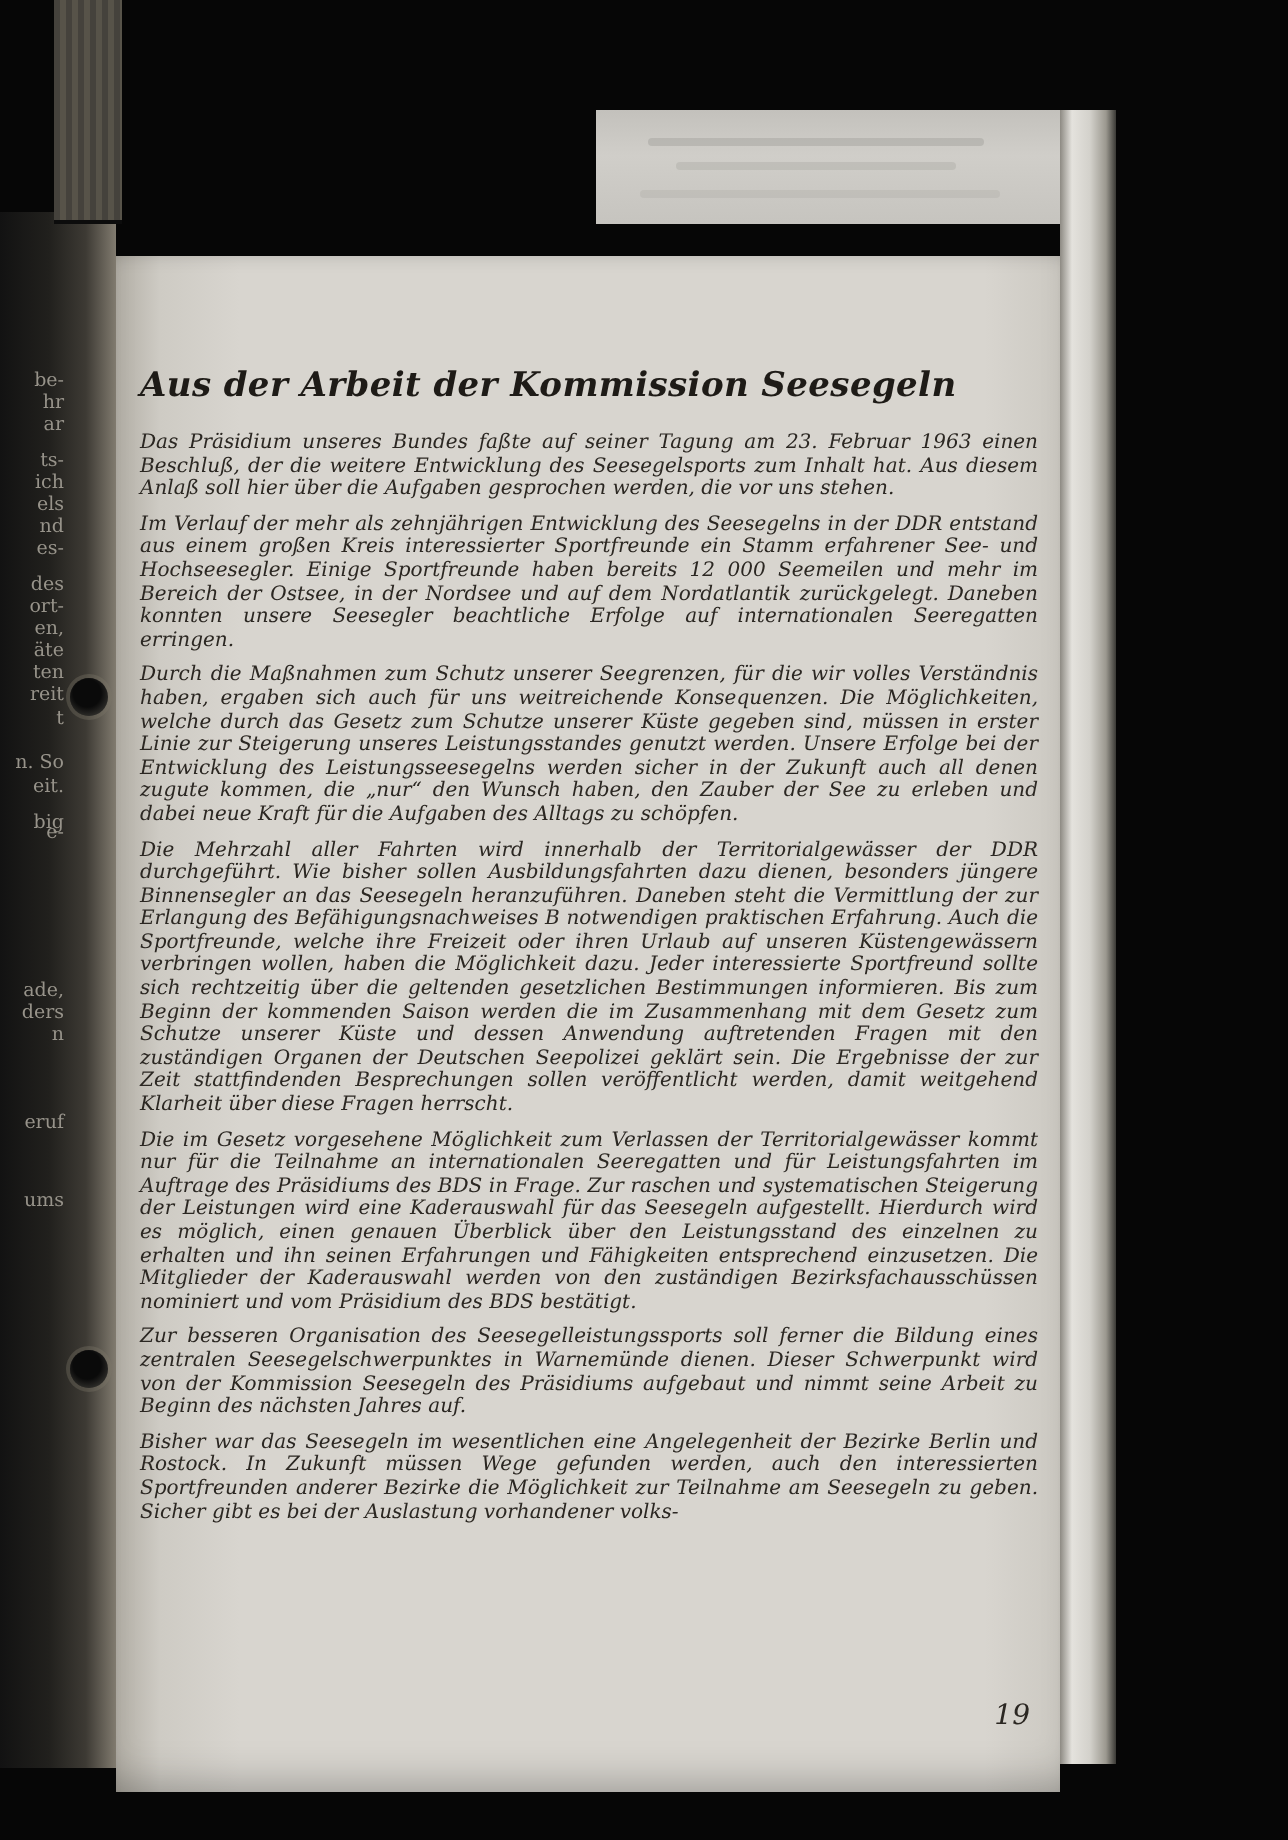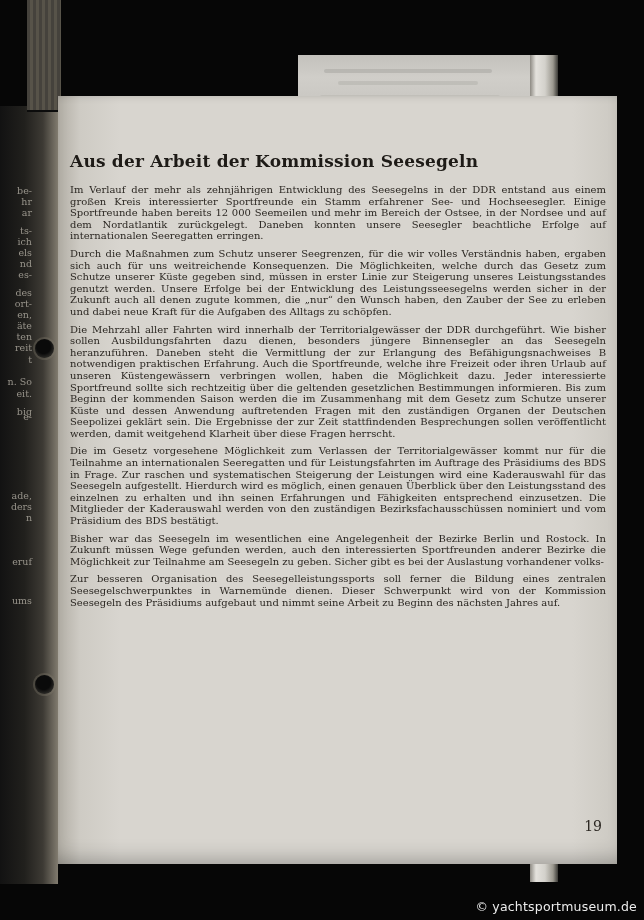--- a/index.html
+++ b/index.html
@@ -26,23 +26,24 @@
     white-space:nowrap;
   }
   
   .spine-block{
     position:absolute;left:27px;top:0;width:34px;height:110px;
     background:repeating-linear-gradient(90deg,#45423c 0 3px,#575349 3px 6px);
     border-bottom:2px solid #0c0c0c;
   }
   
   .page{
-    position:absolute;left:58px;top:96px;width:559px;height:768px;
+    position:absolute;left:58px;top:128px;width:472px;height:768px;
     background:linear-gradient(90deg,#b2aea5 0,#cecbc4 22px,var(--paper) 62px,var(--paper) 92%,#ccc9c2 100%);
     box-shadow:inset 0 -16px 20px -12px rgba(0,0,0,.28), inset 0 6px 10px -8px rgba(0,0,0,.25);
+    font-style:italic;
   }
   .page-inner{padding:55px 11px 0 12px;}
   .heading{
     font-size:17px;font-weight:bold;color:var(--heading-ink);
     margin:0 0 13px 0;letter-spacing:.2px;
   }
   .page p{
     margin:0 0 6px 0;font-size:10px;line-height:11.6px;
     text-align:justify;color:var(--ink);
   }
@@ -118,28 +119,28 @@
     <div class="ghost-line g1"></div>
     <div class="ghost-line g2"></div>
     <div class="ghost-line g3"></div>
   </div>
 
   <div class="edge-strip"></div>
 
   <div class="page">
     <div class="page-inner">
       <h1 class="heading">Aus der Arbeit der Kommission Seesegeln</h1>
+      <p>Das Präsidium unseres Bundes faßte auf seiner Tagung am 23. Februar 1963 einen Beschluß, der die weitere Entwicklung des Seesegelsports zum Inhalt hat. Aus diesem Anlaß soll hier über die Aufgaben gesprochen werden, die vor uns stehen.</p>
       <p>Im Verlauf der mehr als zehnjährigen Entwicklung des Seesegelns in der DDR entstand aus einem großen Kreis interessierter Sportfreunde ein Stamm erfahrener See- und Hochseesegler. Einige Sportfreunde haben bereits 12 000 Seemeilen und mehr im Bereich der Ostsee, in der Nordsee und auf dem Nordatlantik zurückgelegt. Daneben konnten unsere Seesegler beachtliche Erfolge auf internationalen Seeregatten erringen.</p>
       <p>Durch die Maßnahmen zum Schutz unserer Seegrenzen, für die wir volles Verständnis haben, ergaben sich auch für uns weitreichende Konsequenzen. Die Möglichkeiten, welche durch das Gesetz zum Schutze unserer Küste gegeben sind, müssen in erster Linie zur Steigerung unseres Leistungsstandes genutzt werden. Unsere Erfolge bei der Entwicklung des Leistungsseesegelns werden sicher in der Zukunft auch all denen zugute kommen, die „nur“ den Wunsch haben, den Zauber der See zu erleben und dabei neue Kraft für die Aufgaben des Alltags zu schöpfen.</p>
       <p>Die Mehrzahl aller Fahrten wird innerhalb der Territorialgewässer der DDR durchgeführt. Wie bisher sollen Ausbildungsfahrten dazu dienen, besonders jüngere Binnensegler an das Seesegeln heranzuführen. Daneben steht die Vermittlung der zur Erlangung des Befähigungsnachweises B notwendigen praktischen Erfahrung. Auch die Sportfreunde, welche ihre Freizeit oder ihren Urlaub auf unseren Küstengewässern verbringen wollen, haben die Möglichkeit dazu. Jeder interessierte Sportfreund sollte sich rechtzeitig über die geltenden gesetzlichen Bestimmungen informieren. Bis zum Beginn der kommenden Saison werden die im Zusammenhang mit dem Gesetz zum Schutze unserer Küste und dessen Anwendung auftretenden Fragen mit den zuständigen Organen der Deutschen Seepolizei geklärt sein. Die Ergebnisse der zur Zeit stattfindenden Besprechungen sollen veröffentlicht werden, damit weitgehend Klarheit über diese Fragen herrscht.</p>
       <p>Die im Gesetz vorgesehene Möglichkeit zum Verlassen der Territorialgewässer kommt nur für die Teilnahme an internationalen Seeregatten und für Leistungsfahrten im Auftrage des Präsidiums des BDS in Frage. Zur raschen und systematischen Steigerung der Leistungen wird eine Kaderauswahl für das Seesegeln aufgestellt. Hierdurch wird es möglich, einen genauen Überblick über den Leistungsstand des einzelnen zu erhalten und ihn seinen Erfahrungen und Fähigkeiten entsprechend einzusetzen. Die Mitglieder der Kaderauswahl werden von den zuständigen Bezirksfachausschüssen nominiert und vom Präsidium des BDS bestätigt.</p>
+      <p>Zur besseren Organisation des Seesegelleistungssports soll ferner die Bildung eines zentralen Seesegelschwerpunktes in Warnemünde dienen. Dieser Schwerpunkt wird von der Kommission Seesegeln des Präsidiums aufgebaut und nimmt seine Arbeit zu Beginn des nächsten Jahres auf.</p>
       <p>Bisher war das Seesegeln im wesentlichen eine Angelegenheit der Bezirke Berlin und Rostock. In Zukunft müssen Wege gefunden werden, auch den interessierten Sportfreunden anderer Bezirke die Möglichkeit zur Teilnahme am Seesegeln zu geben. Sicher gibt es bei der Auslastung vorhandener volks-</p>
-      <p>Zur besseren Organisation des Seesegelleistungssports soll ferner die Bildung eines zentralen Seesegelschwerpunktes in Warnemünde dienen. Dieser Schwerpunkt wird von der Kommission Seesegeln des Präsidiums aufgebaut und nimmt seine Arbeit zu Beginn des nächsten Jahres auf.</p>
     </div>
     <div class="page-number">19</div>
   </div>
 
   <div class="hole hole1"></div>
   <div class="hole hole2"></div>
 
-  <div class="watermark">© yachtsportmuseum.de</div>
 
 </div>
 
 </body></html>

